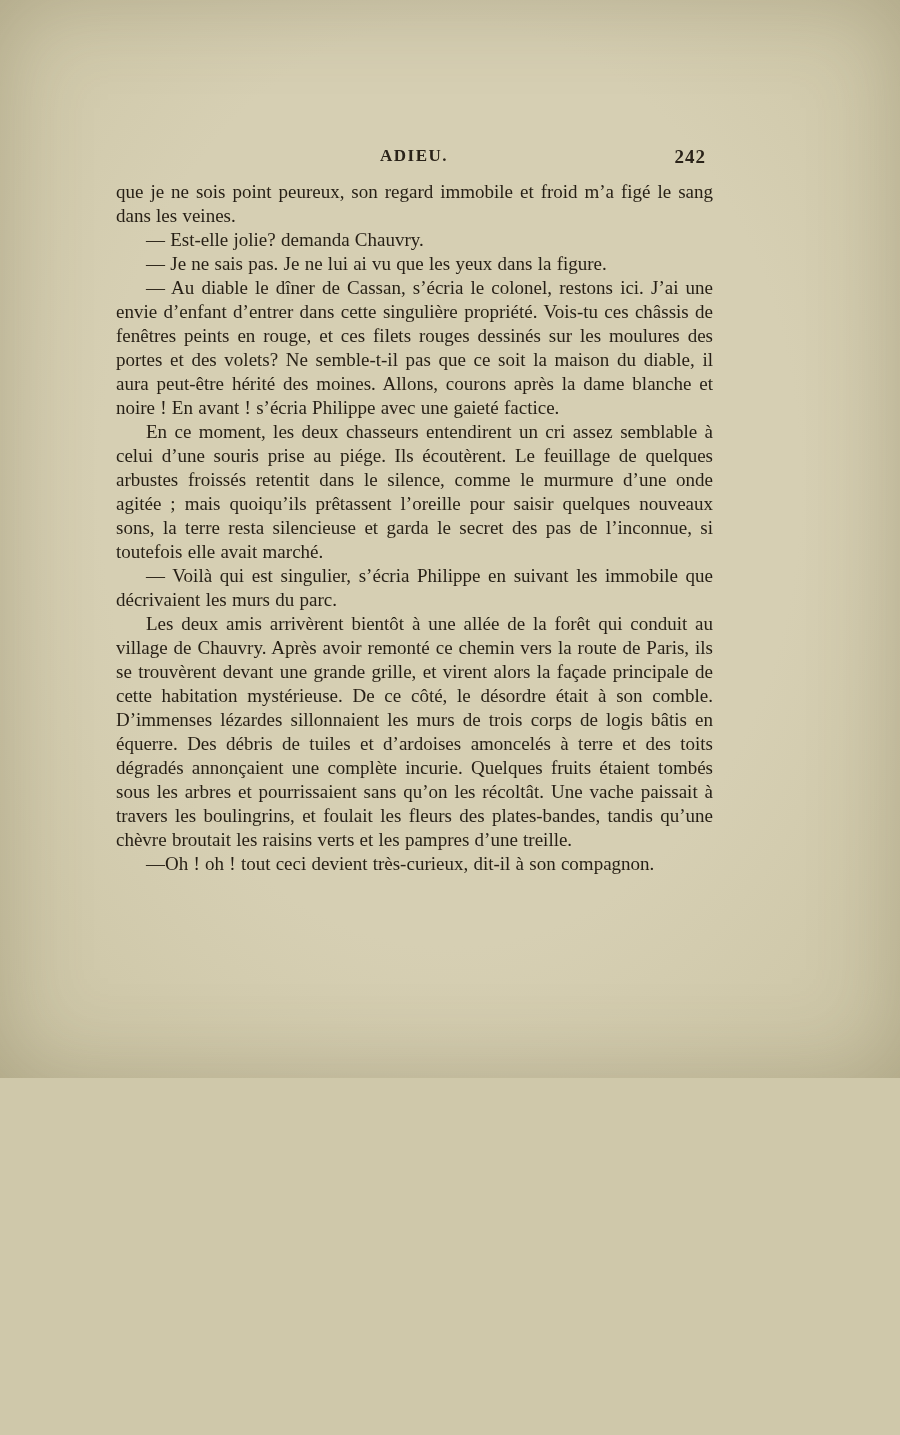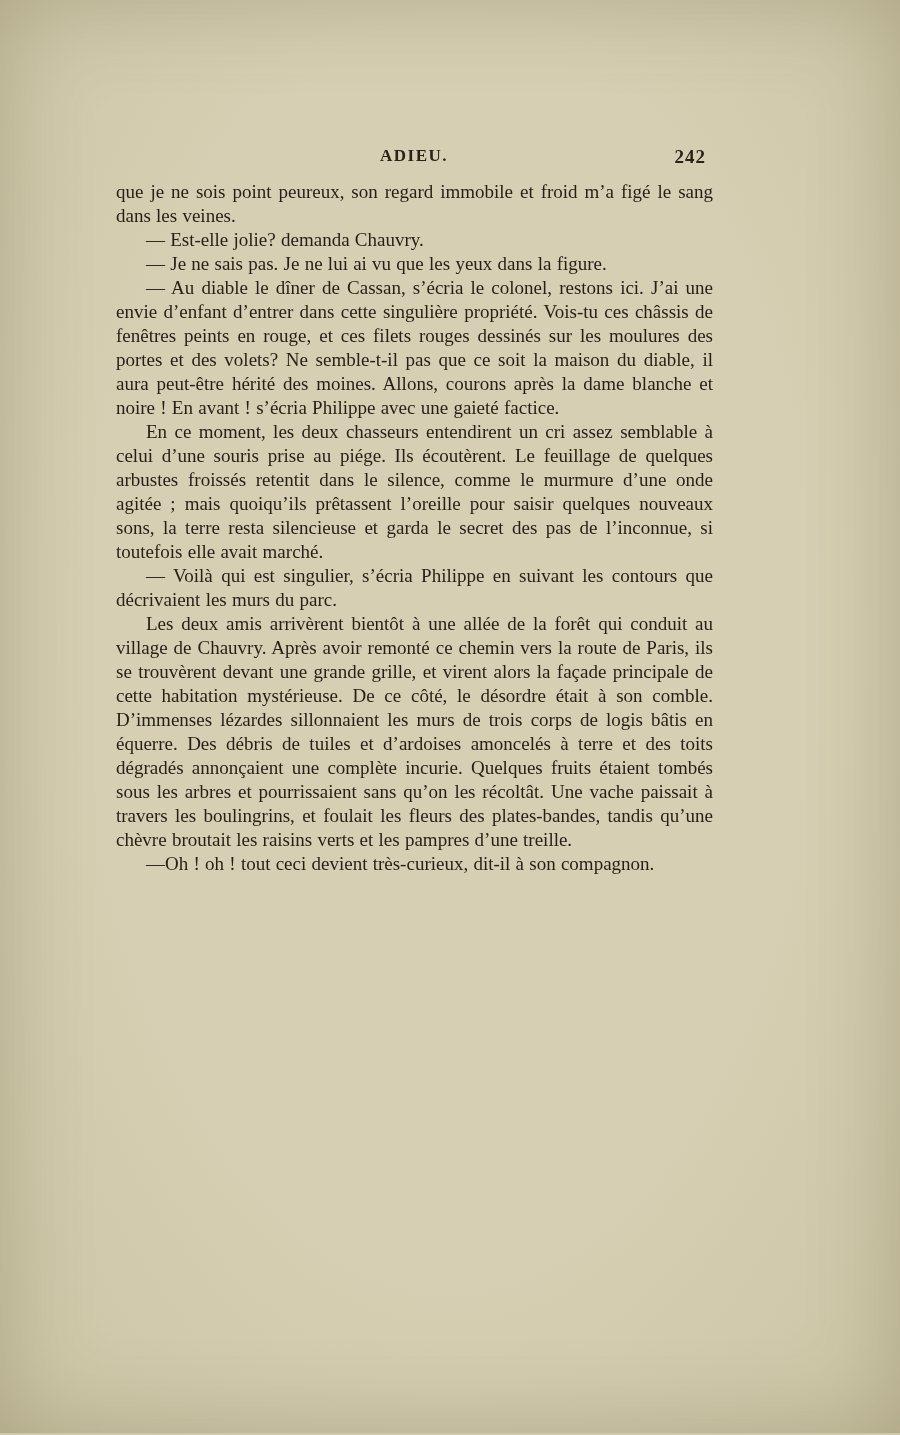--- a/index.html
+++ b/index.html
@@ -8,21 +8,21 @@
   }
   body {
     width: 900px;
     height: 1435px;
     background: #cfc8aa;
     font-family: "Liberation Serif", "DejaVu Serif", serif;
   }
   .page {
     position: relative;
     width: 900px;
-    height: 1433px;
+    height: 1078px;
     background: radial-gradient(ellipse at 50% 45%, #d6cfb3 55%, #cbc4a4 100%);
     box-shadow: inset 0 0 90px rgba(92, 82, 52, 0.28);
     overflow: hidden;
     color: #27211a;
   }
   .running-header {
     position: absolute;
     top: 146px;
     left: 116px;
     width: 596px;
@@ -76,18 +76,18 @@
     <span class="running-title">ADIEU.</span>
     <span class="page-number">242</span>
   </div>
 
   <div class="text-block">
     <p class="no-indent">que je ne sois point peureux, son regard immobile et froid m’a figé le sang dans les veines.</p>
     <p>— Est-elle jolie? demanda Chauvry.</p>
     <p>— Je ne sais pas. Je ne lui ai vu que les yeux dans la figure.</p>
     <p>— Au diable le dîner de Cassan, s’écria le colonel, restons ici. J’ai une envie d’enfant d’entrer dans cette singulière propriété. Vois-tu ces châssis de fenêtres peints en rouge, et ces filets rouges dessinés sur les moulures des portes et des volets? Ne semble-t-il pas que ce soit la maison du diable, il aura peut-être hérité des moines. Allons, courons après la dame blanche et noire&nbsp;! En avant&nbsp;! s’écria Philippe avec une gaieté factice.</p>
     <p>En ce moment, les deux chasseurs entendirent un cri assez semblable à celui d’une souris prise au piége. Ils écoutèrent. Le feuillage de quelques arbustes froissés retentit dans le silence, comme le murmure d’une onde agitée&nbsp;; mais quoiqu’ils prêtassent l’oreille pour saisir quelques nouveaux sons, la terre resta silencieuse et garda le secret des pas de l’inconnue, si toutefois elle avait marché.</p>
-    <p>— Voilà qui est singulier, s’écria Philippe en suivant les contours que décrivaient les murs du parc.</p>
+    <p>— Voilà qui est singulier, s’écria Philippe en suivant les immobile que décrivaient les murs du parc.</p>
     <p>Les deux amis arrivèrent bientôt à une allée de la forêt qui conduit au village de Chauvry. Après avoir remonté ce chemin vers la route de Paris, ils se trouvèrent devant une grande grille, et virent alors la façade principale de cette habitation mystérieuse. De ce côté, le désordre était à son comble. D’immenses lézardes sillonnaient les murs de trois corps de logis bâtis en équerre. Des débris de tuiles et d’ardoises amoncelés à terre et des toits dégradés annonçaient une complète incurie. Quelques fruits étaient tombés sous les arbres et pourrissaient sans qu’on les récoltât. Une vache paissait à travers les boulingrins, et foulait les fleurs des plates-bandes, tandis qu’une chèvre broutait les raisins verts et les pampres d’une treille.</p>
     <p>—Oh&nbsp;! oh&nbsp;! tout ceci devient très-curieux, dit-il à son compagnon.</p>
   </div>
 
 </div>
 
 </body></html>

